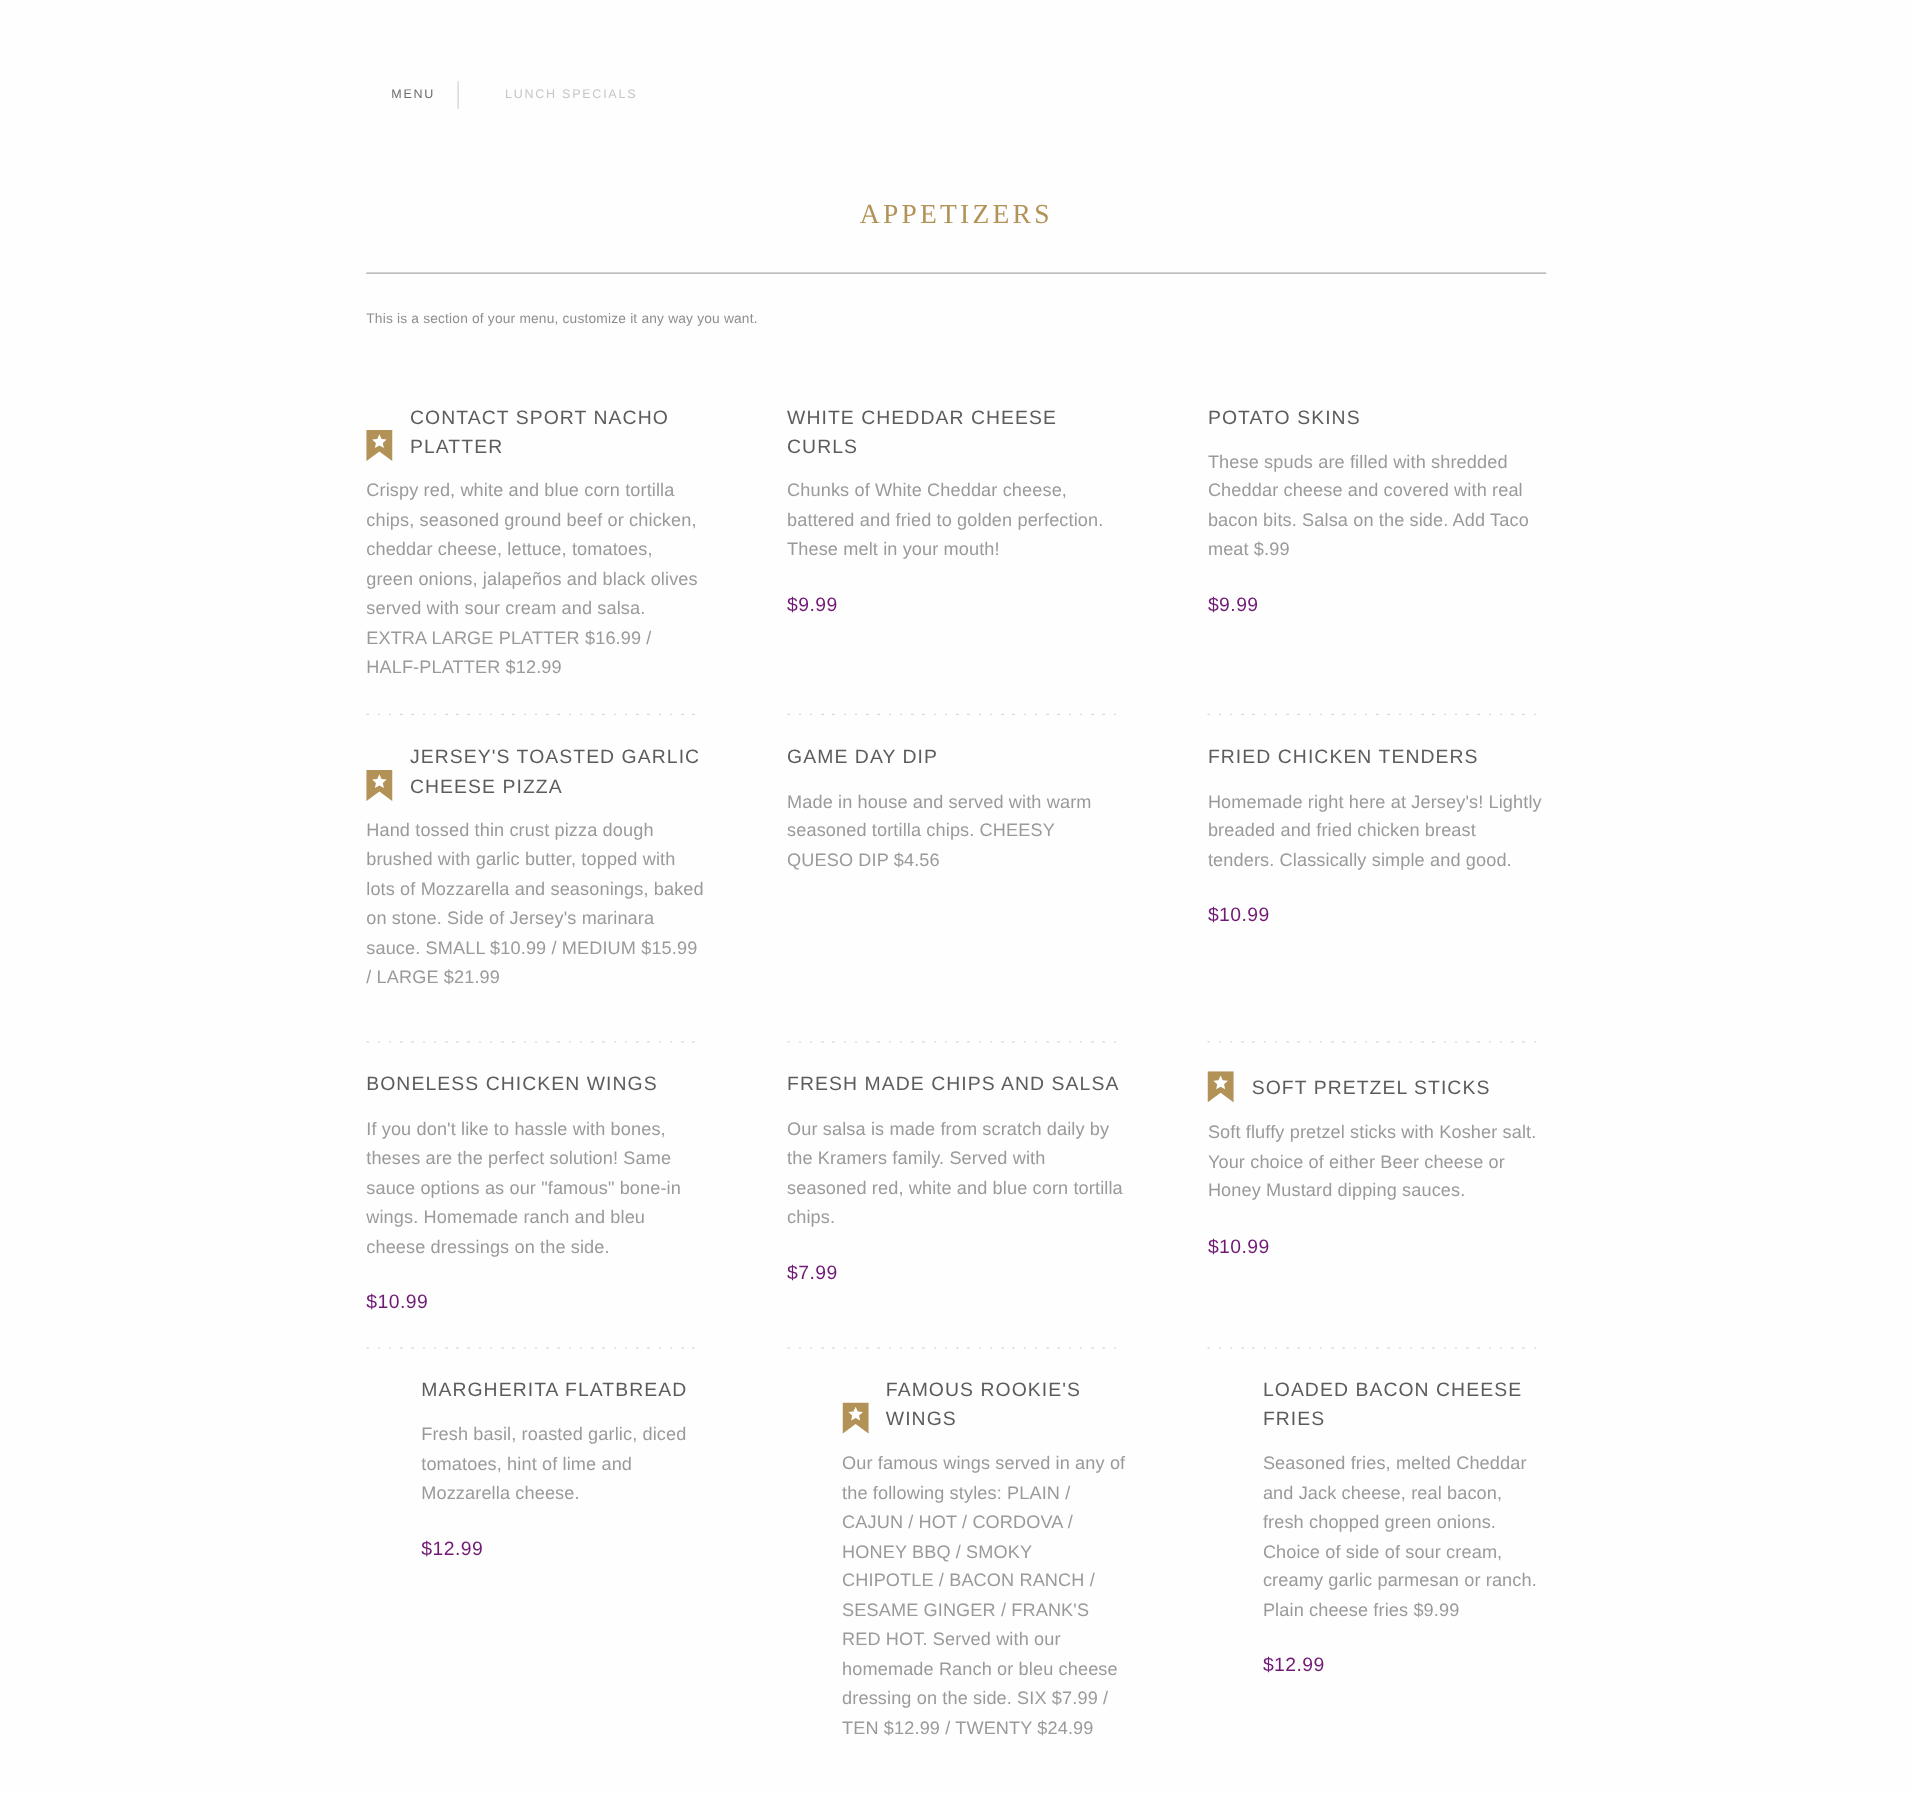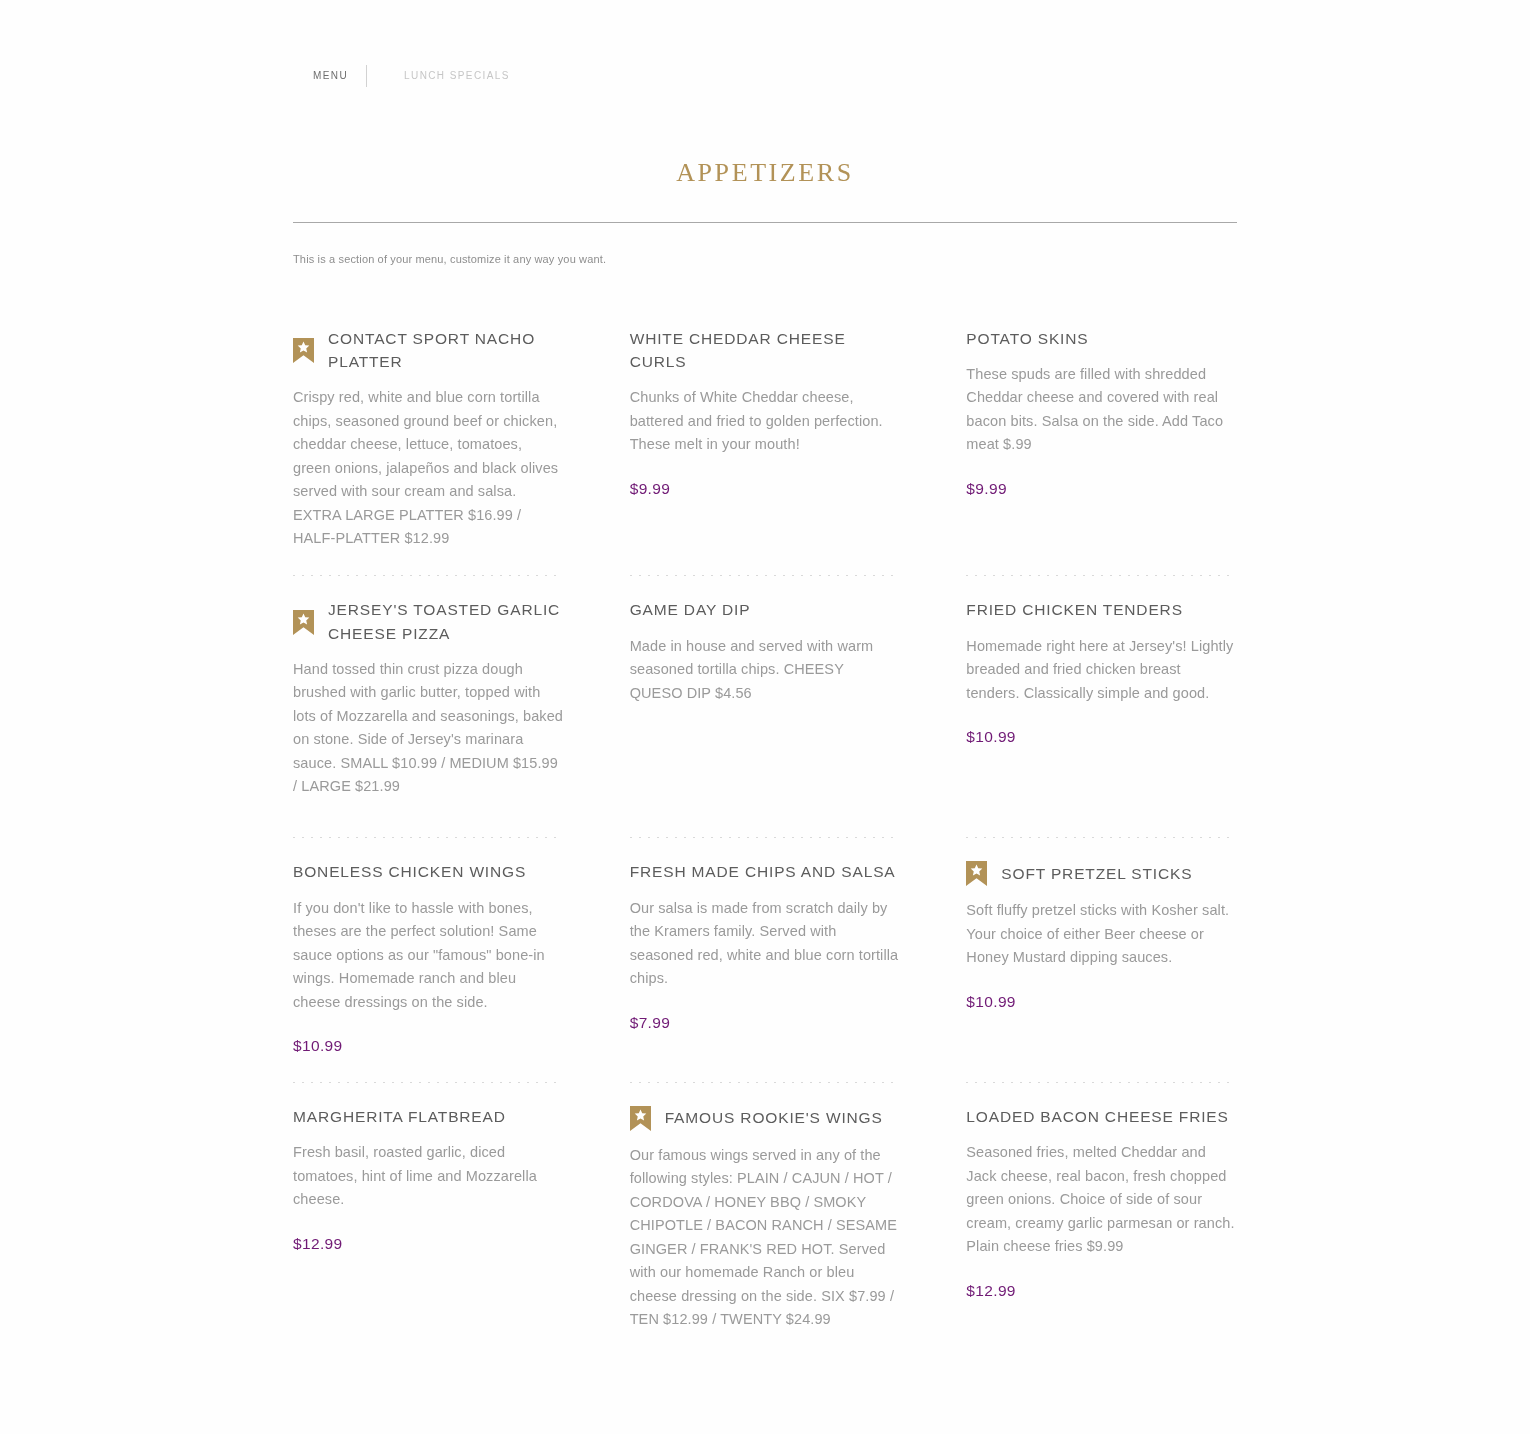--- a/index.html
+++ b/index.html
@@ -50,21 +50,21 @@
     left: 293px;
     top: 0;
     width: 944px;
   }
 
   .section-title {
     margin: 0;
     padding-top: 160px;
     text-align: center;
     font-family: "Liberation Serif", serif;
-    font-size: 26px;
+    font-size: 22px;
     letter-spacing: 2.6px;
     font-weight: 400;
     color: #b29257;
     line-height: 1;
   }
 
   .title-rule {
     margin-top: 36px;
     border: 0;
     border-top: 1px solid #a8a8a8;
@@ -102,25 +102,25 @@
     bottom: 0;
     height: 1px;
     background-image: repeating-linear-gradient(
       to right,
       #d9d9d9 0px, #d9d9d9 2px,
       transparent 2px, transparent 9px
     );
   }
   .item.r2 { min-height: 262px; }
   .item.r3 { min-height: 236px; }
-  .item.r4 { min-height: 230px; }
+  .item.r4 { min-height: 230px; margin-left: 44px; }
 
   .item-head {
     display: flex;
-    align-items: center;
+    align-items: flex-end;
     gap: 0;
     min-height: 20px;
   }
 
   .badge {
     flex: 0 0 auto;
     width: 21px;
     height: 25px;
     margin-right: 14px;
     margin-top: 1px;

